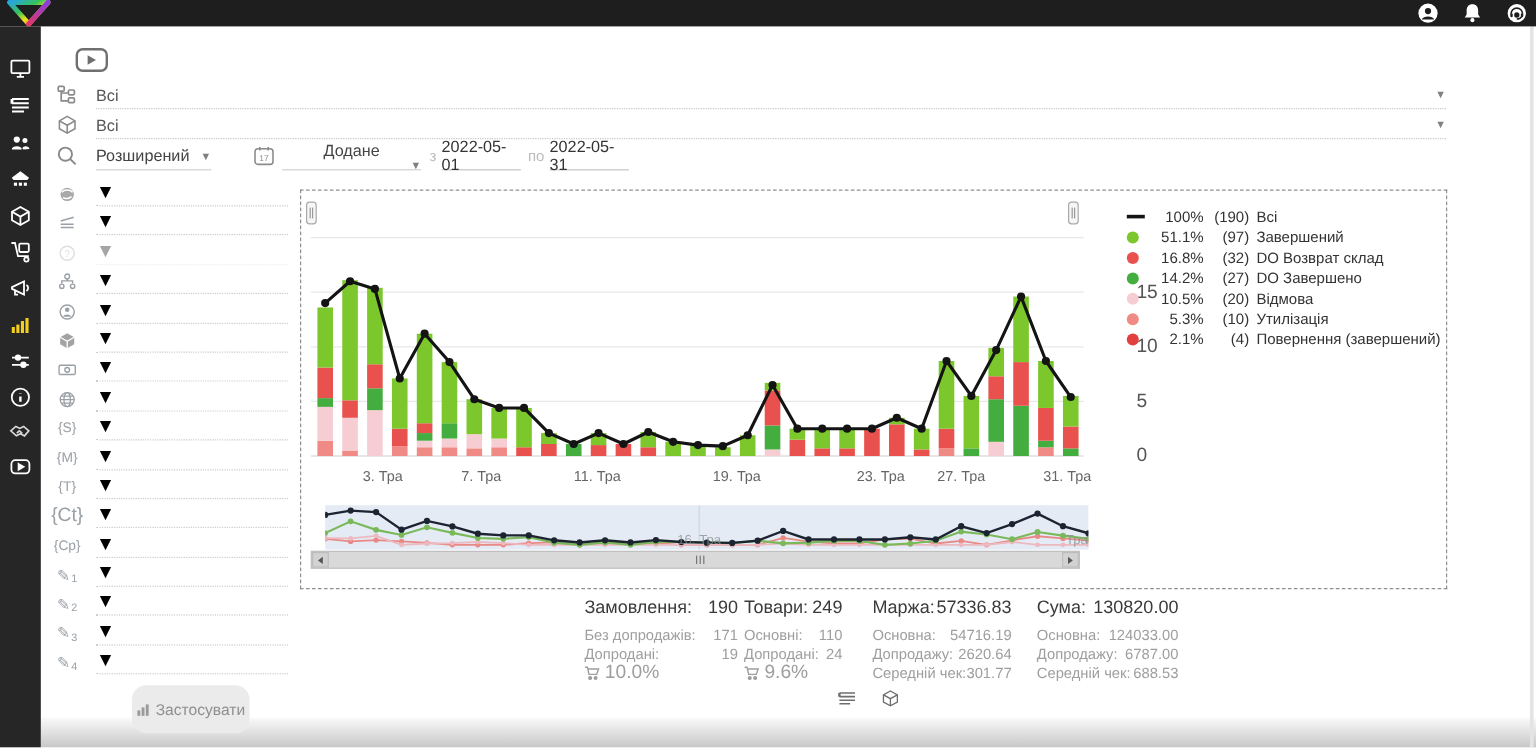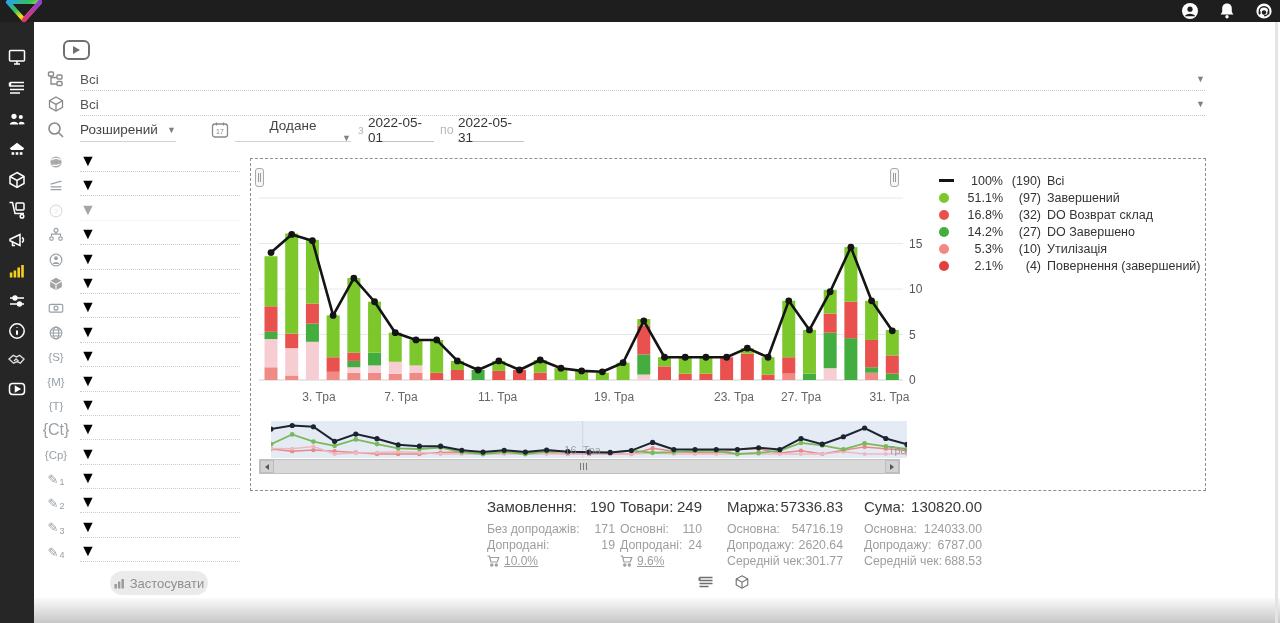--- a/index.html
+++ b/index.html
@@ -41,29 +41,29 @@
   #filter-rows { position:absolute; left:0; top:128px; width:220px; }
   .f-row { position:relative; height:24.4px; }
   .f-icon { position:absolute; left:12px; top:2px; width:20px; height:20px; color:#9aa0a6;
      font-size:11px; display:flex; align-items:center; justify-content:center; }
   .f-sel { position:absolute; left:46px; right:14px; top:1px; height:21px; border-bottom:1px dotted #ccc;
      display:flex; align-items:center; cursor:pointer; }
   .f-row.disabled .f-icon, .f-row.disabled .caret { opacity:.35; }
   .f-row.disabled .f-sel { border-bottom-color:#eee; }
   .pencil-num { font-size:9px; color:#9aa0a6; margin-left:1px; margin-top:6px; }
 
-  #apply-btn { position:absolute; left:76px; top:549px; width:98px; height:24px; background:#ebebeb;
+  #apply-btn { position:absolute; left:76px; top:549px; width:98px; height:40px; background:#ebebeb;
      border:none; border-radius:12px; color:#8f8f8f; font-size:13px; display:flex; align-items:center;
      justify-content:center; gap:5px; cursor:pointer; font-family:"Liberation Sans",sans-serif; }
 
   
   #chart { position:absolute; left:216px; top:136px; width:956px; height:333px; border:1px dashed #8f8f8f; }
   #chart-svg { position:absolute; left:0; top:0; }
   .xtick { position:absolute; top:231px; transform:translateX(-50%); font-size:12px; color:#666; white-space:nowrap; }
-  .ytick { position:absolute; left:658px; width:26px; font-size:12px; color:#555; transform:translateY(-50%); }
+  .ytick { position:absolute; left:696px; width:26px; font-size:16px; color:#555; transform:translateY(-50%); }
 
   
   #legend { position:absolute; left:688px; top:13px; }
   .lg-row { display:flex; align-items:center; height:17px; font-size:12.5px; color:#333; }
   .lg-marker { width:20px; display:flex; align-items:center; justify-content:flex-start; }
   .lg-dot { width:10px; height:10px; border-radius:50%; }
   .lg-line { width:15px; height:2.5px; background:#141414; }
   .lg-pct { width:44px; text-align:right; }
   .lg-cnt { width:38px; text-align:right; }
   .lg-lab { margin-left:6px; white-space:nowrap; }
@@ -80,21 +80,21 @@
      display:flex; align-items:center; justify-content:center; cursor:pointer; }
   .sb-tri-l { width:0;height:0;border-right:4px solid #555;border-top:3px solid transparent;border-bottom:3px solid transparent; }
   .sb-tri-r { width:0;height:0;border-left:4px solid #555;border-top:3px solid transparent;border-bottom:3px solid transparent; }
   #sb-grip { position:absolute; left:50%; top:3px; display:flex; gap:2px; cursor:grab; }
   #sb-grip i { display:block; width:1px; height:7px; background:#777; }
 
   
   .stat-col { position:absolute; top:476px; }
   .stat-title { display:flex; justify-content:space-between; font-size:15px; color:#3a3a3a; margin-bottom:6px; }
   .stat-sub { display:flex; justify-content:space-between; font-size:12.3px; color:#9e9e9e; line-height:16px; }
-  .stat-cart { display:flex; align-items:center; gap:4px; font-size:12px; color:#9e9e9e; line-height:16px;text-decoration:underline; }
+  .stat-cart { display:flex; align-items:center; gap:4px; font-size:16px; color:#9e9e9e; line-height:16px; }
   #stat-0 { left:453px; width:128px; } #stat-1 { left:586px; width:82px; }
   #stat-2 { left:693px; width:116px; } #stat-3 { left:830px; width:118px; }
 
   .footer-icon { position:absolute; top:552px; width:16px; height:16px; cursor:pointer; color:#6e6e6e; }
   #footer-list-icon { left:664px; } #footer-package-icon { left:700px; }
 </style>
 </head>
 <body>
 
 <div id="app">
@@ -580,20 +580,28 @@
             <span class="lg-cnt">(32)</span>
             <span class="lg-lab">DO Возврат склад</span>
           </div>
           <div class="lg-row">
             <span class="lg-marker">
               <span class="lg-dot" style="background:#44ad3f"></span>
             </span>
             <span class="lg-pct">14.2%</span>
             <span class="lg-cnt">(27)</span>
             <span class="lg-lab">DO Завершено</span>
+          </div>
+          <div class="lg-row">
+            <span class="lg-marker">
+              <span class="lg-dot" style="background:#f7cdd4"></span>
+            </span>
+            <span class="lg-pct">10.5%</span>
+            <span class="lg-cnt">(20)</span>
+            <span class="lg-lab">Відмова</span>
           </div>
           <div class="lg-row">
             <span class="lg-marker">
               <span class="lg-dot" style="background:#f08a84"></span>
             </span>
             <span class="lg-pct">5.3%</span>
             <span class="lg-cnt">(10)</span>
             <span class="lg-lab">Утилізація</span>
           </div>
           <div class="lg-row">

